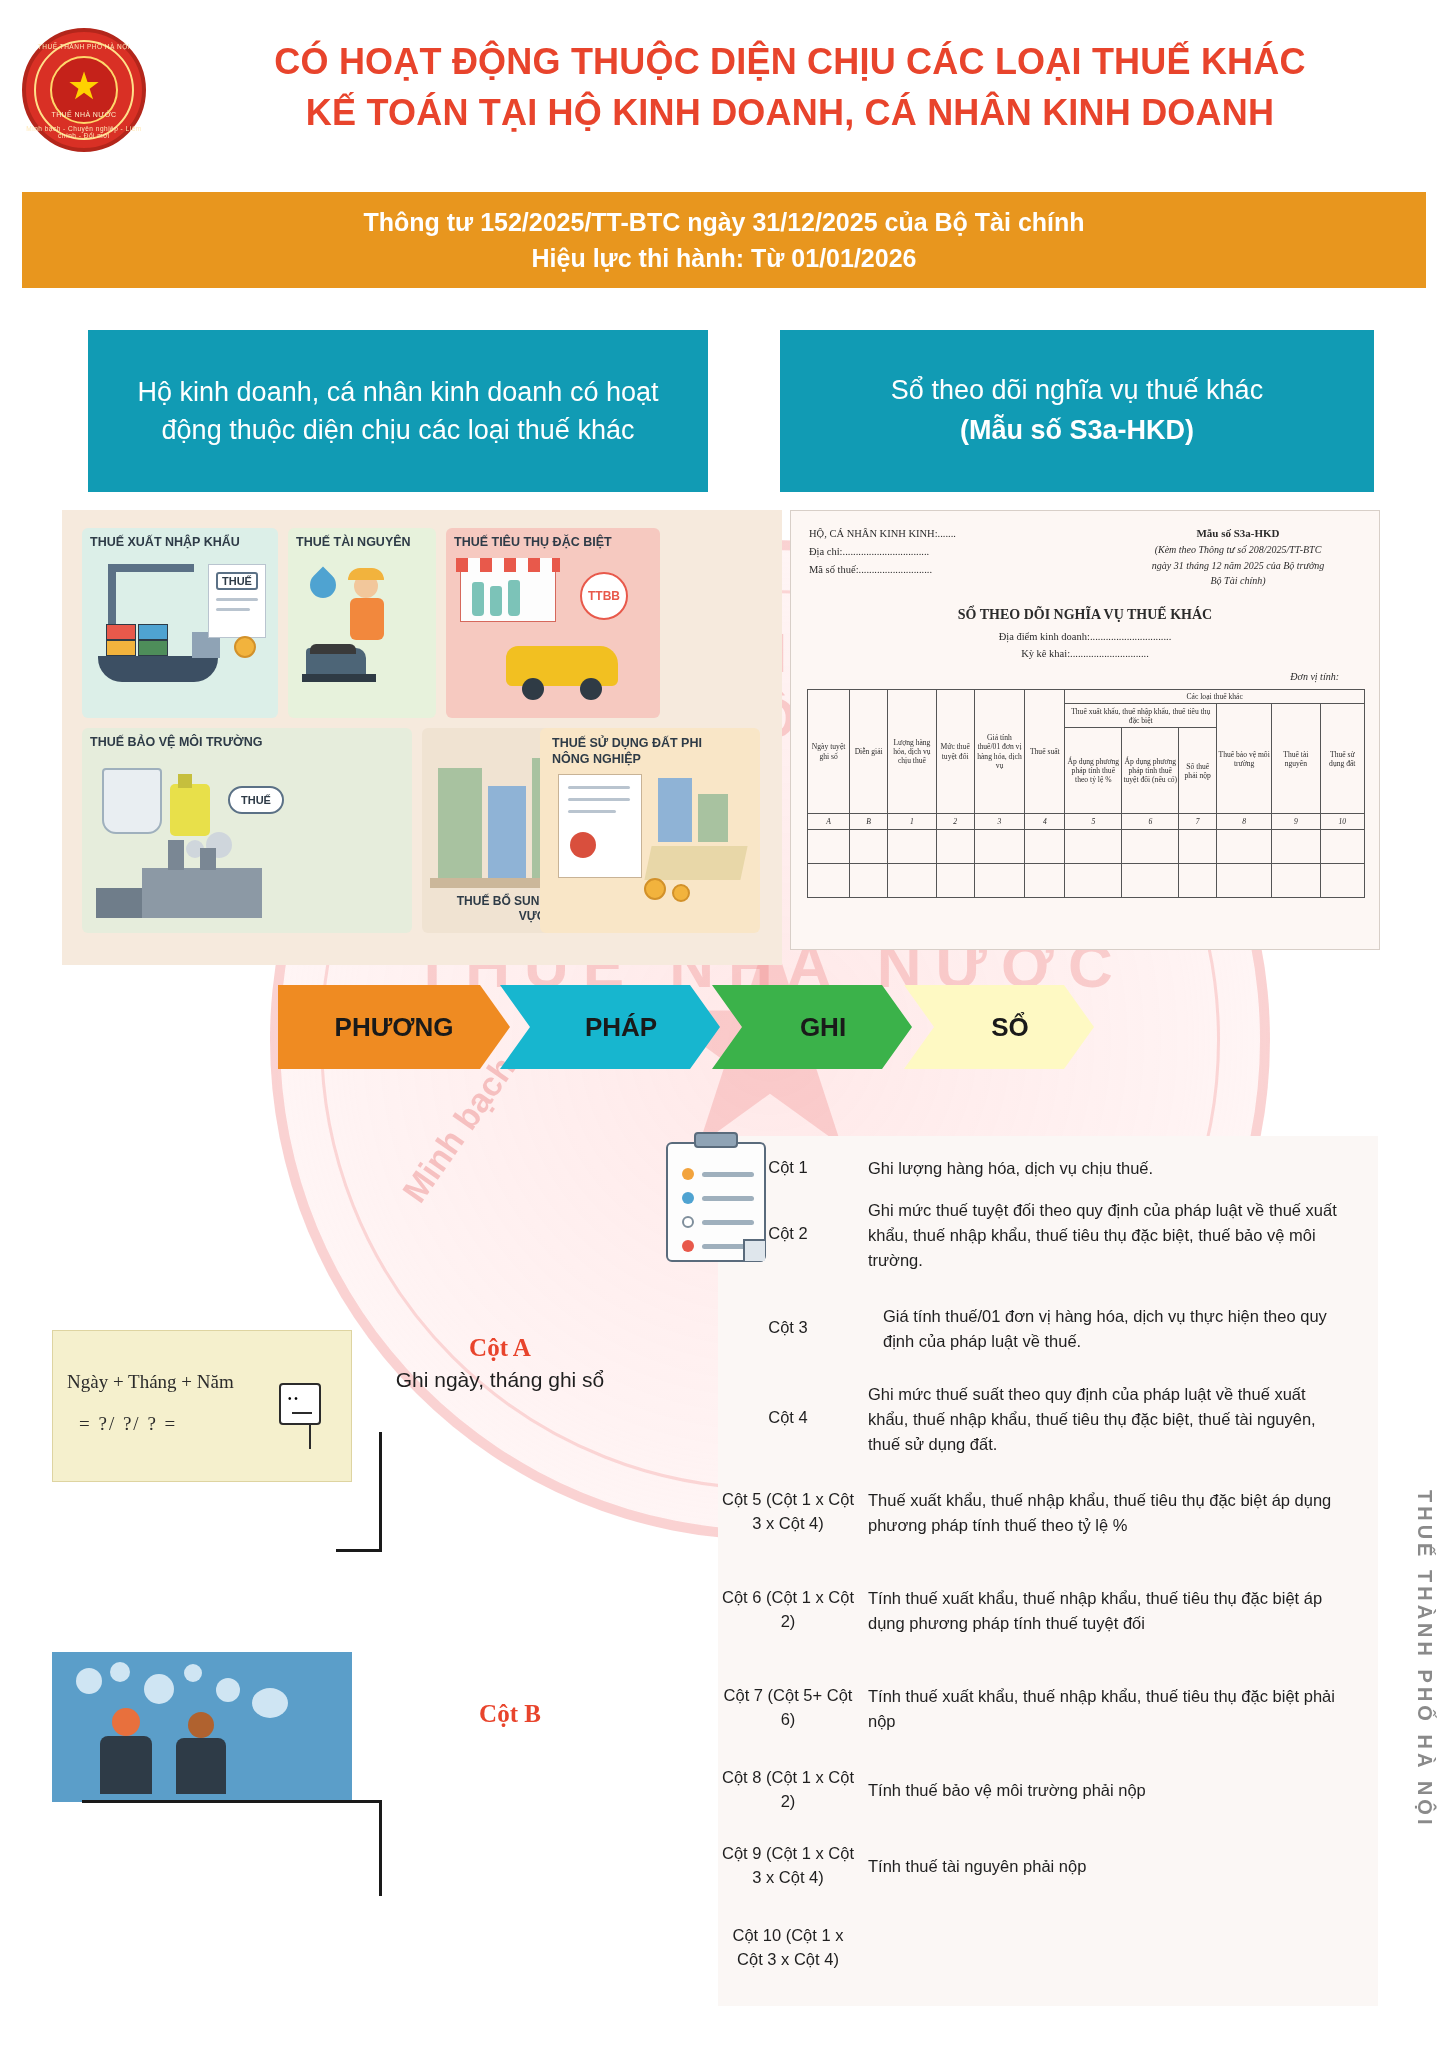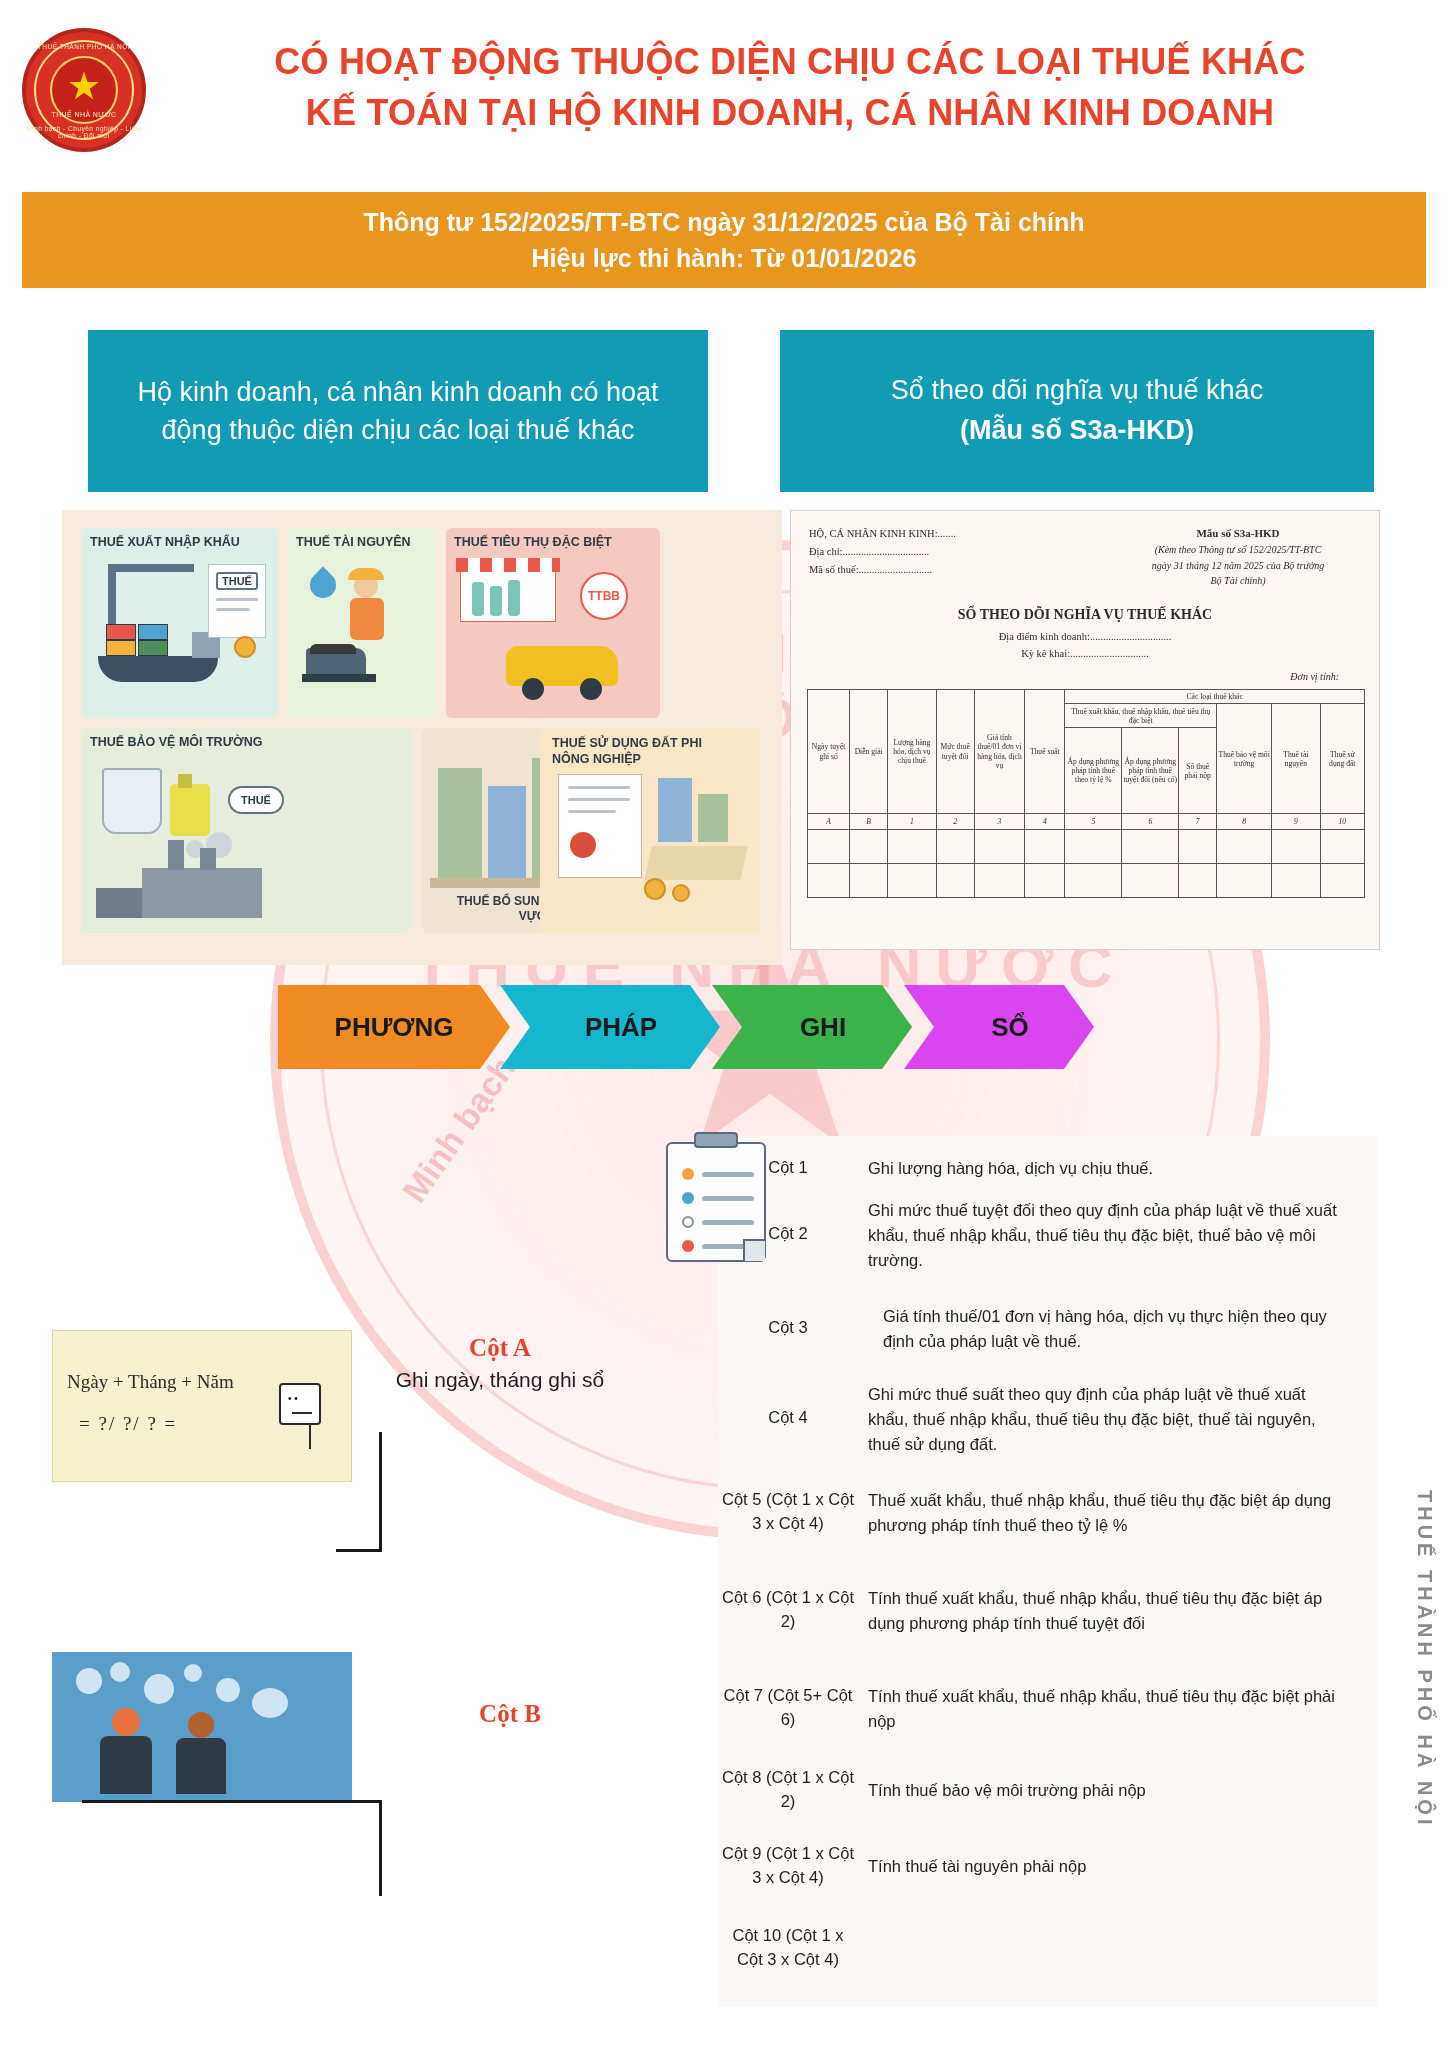--- a/index.html
+++ b/index.html
@@ -270,21 +270,21 @@
     position: absolute; top: 0; height: 84px;
     display: flex; align-items: center; justify-content: center;
     color: #1a1a1a; font-weight: bold; font-size: 26px;
     clip-path: polygon(0 0, calc(100% - 30px) 0, 100% 50%, calc(100% - 30px) 100%, 0 100%, 30px 50%);
     padding-left: 22px;
   }
   .chev.first { clip-path: polygon(0 0, calc(100% - 30px) 0, 100% 50%, calc(100% - 30px) 100%, 0 100%); padding-left: 0; }
   .ch1 { left: 0;   width: 232px; background: #ef8b22; }
   .ch2 { left: 222px; width: 220px; background: #17b6cf; }
   .ch3 { left: 434px; width: 200px; background: #3bb24a; }
-  .ch4 { left: 626px; width: 190px; background: #d946ef; }
+  .ch4 { left: 626px; width: 190px; background: #fef9c3; }
 
   
   .desc-panel {
     position: absolute;
     left: 718px; top: 1136px;
     width: 660px; height: 870px;
     background: #fbf7f5;
     z-index: 6;
   }
   .drow { position: absolute; display: flex; }
@@ -472,21 +472,21 @@
   </div>
 
   <div class="form">
     <div class="hdr-left">
       <div>HỘ, CÁ NHÂN KINH KINH:.......</div>
       <div>Địa chỉ:.................................</div>
       <div>Mã số thuế:............................</div>
     </div>
     <div class="hdr-right">
       <div><b>Mẫu số S3a-HKD</b></div>
-      <div style="font-style:italic;">(Kèm theo Thông tư số 152/2025/TT-BTC</div>
+      <div style="font-style:italic;">(Kèm theo Thông tư số 208/2025/TT-BTC</div>
       <div style="font-style:italic;">ngày 31 tháng 12 năm 2025 của Bộ trưởng</div>
       <div style="font-style:italic;">Bộ Tài chính)</div>
     </div>
     <div class="ftitle">SỔ THEO DÕI NGHĨA VỤ THUẾ KHÁC</div>
     <div class="fsub">
       <div>Địa điểm kinh doanh:...............................</div>
       <div>Kỳ kê khai:..............................</div>
     </div>
     <div class="unit">Đơn vị tính:</div>
 

